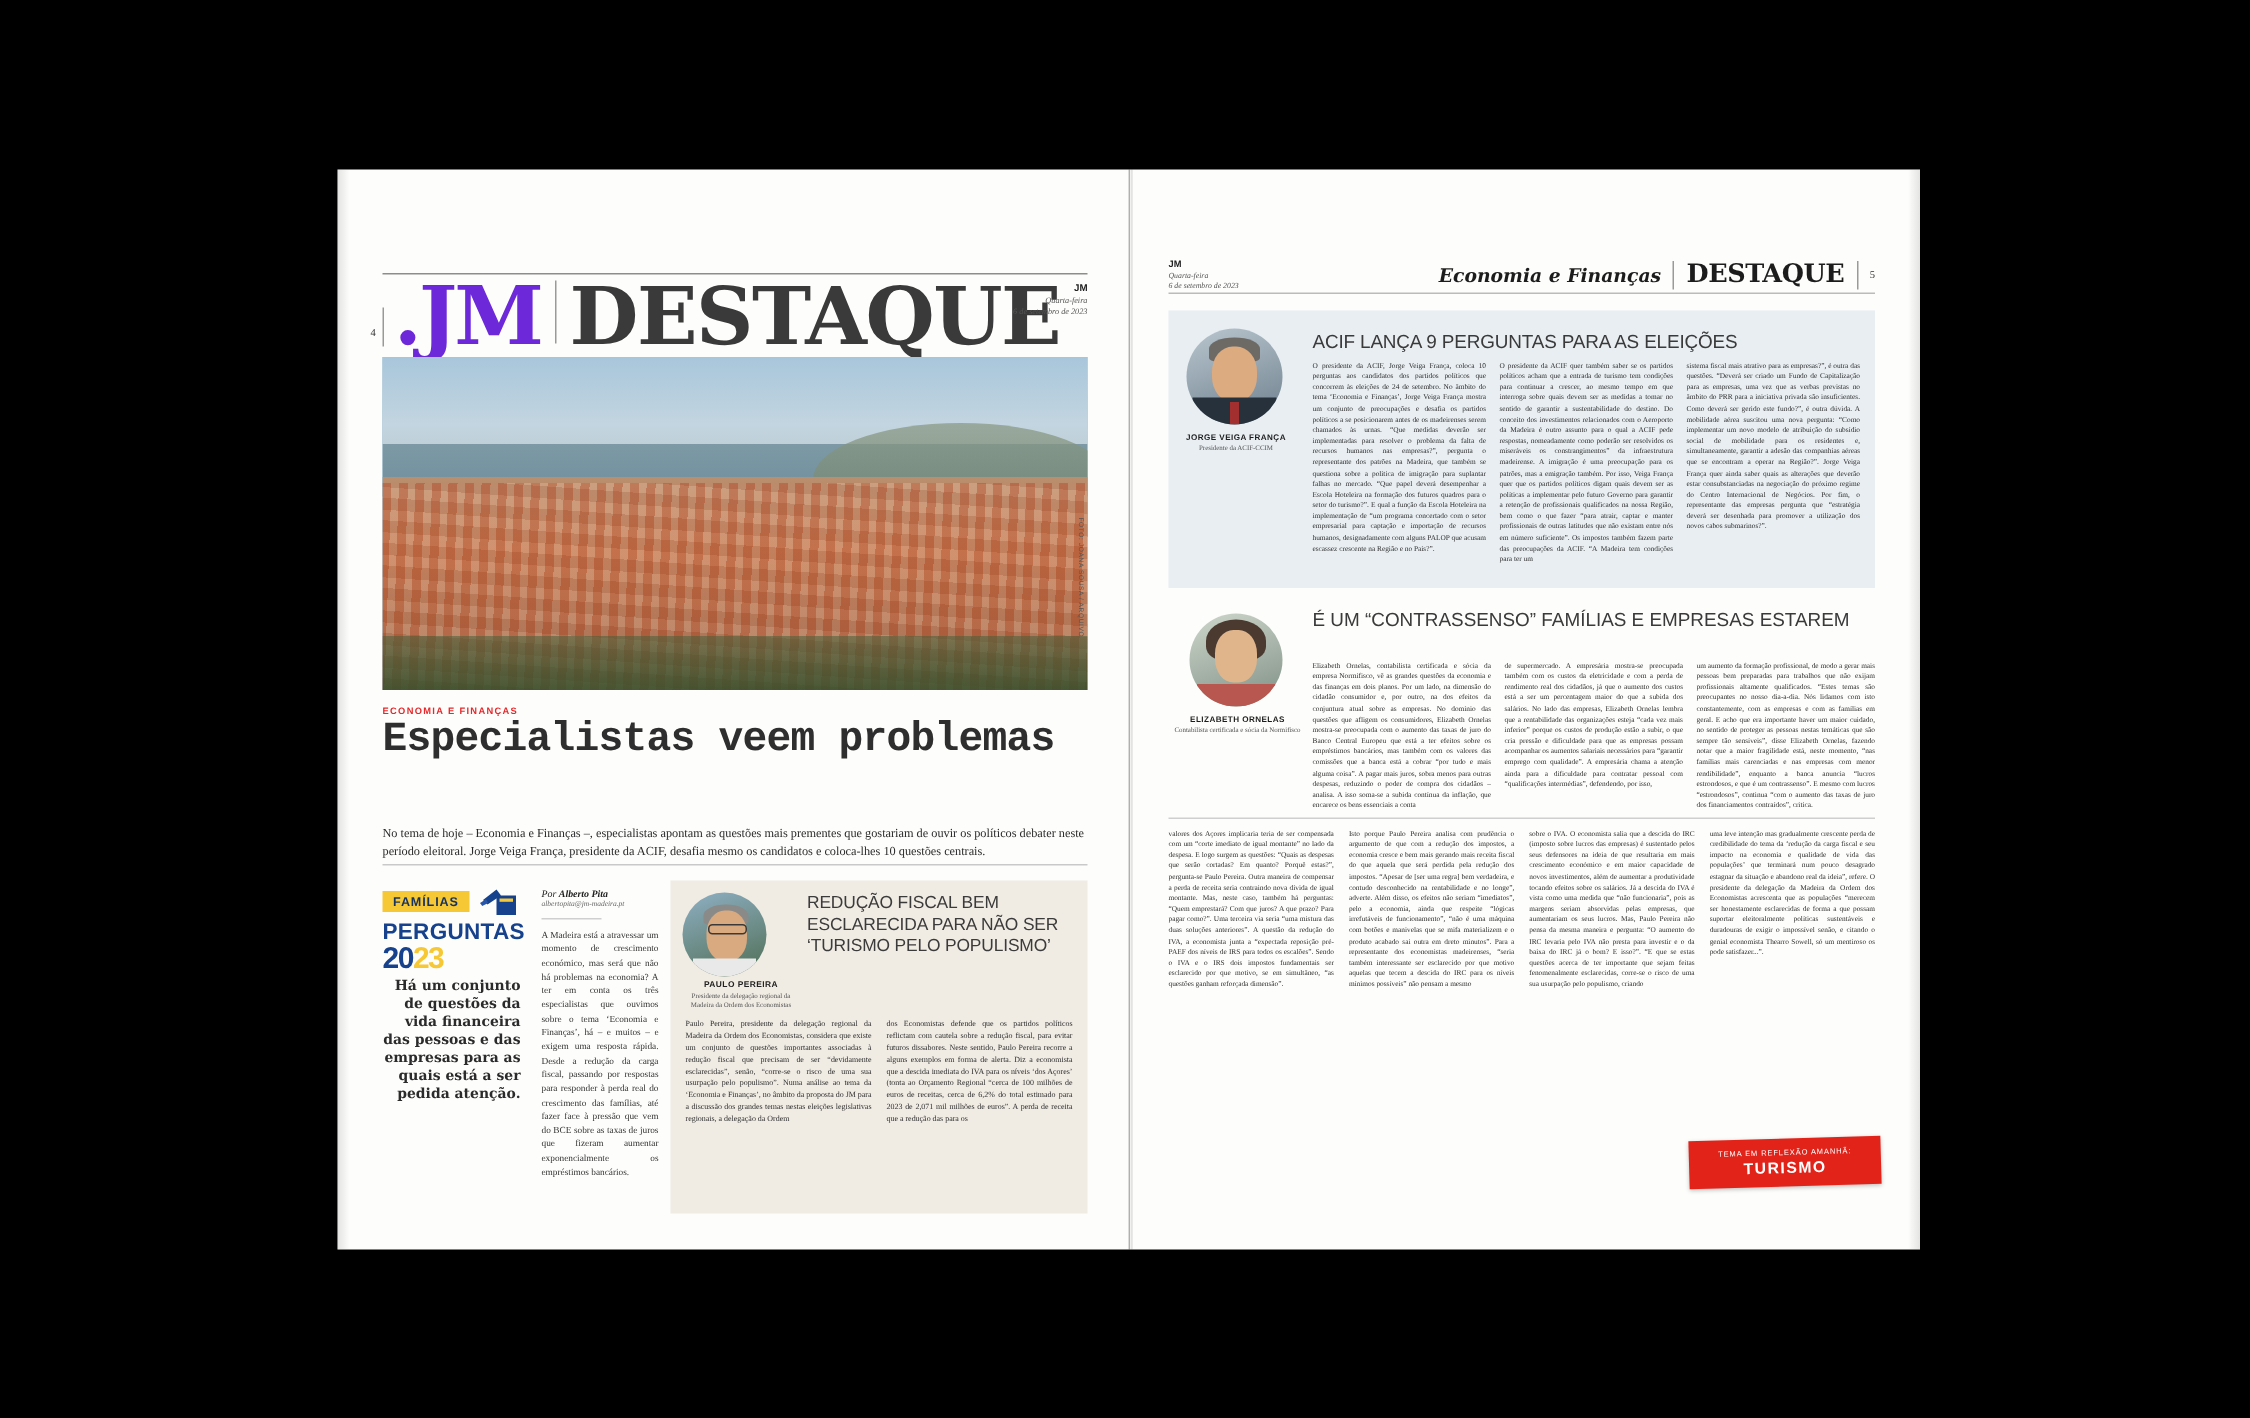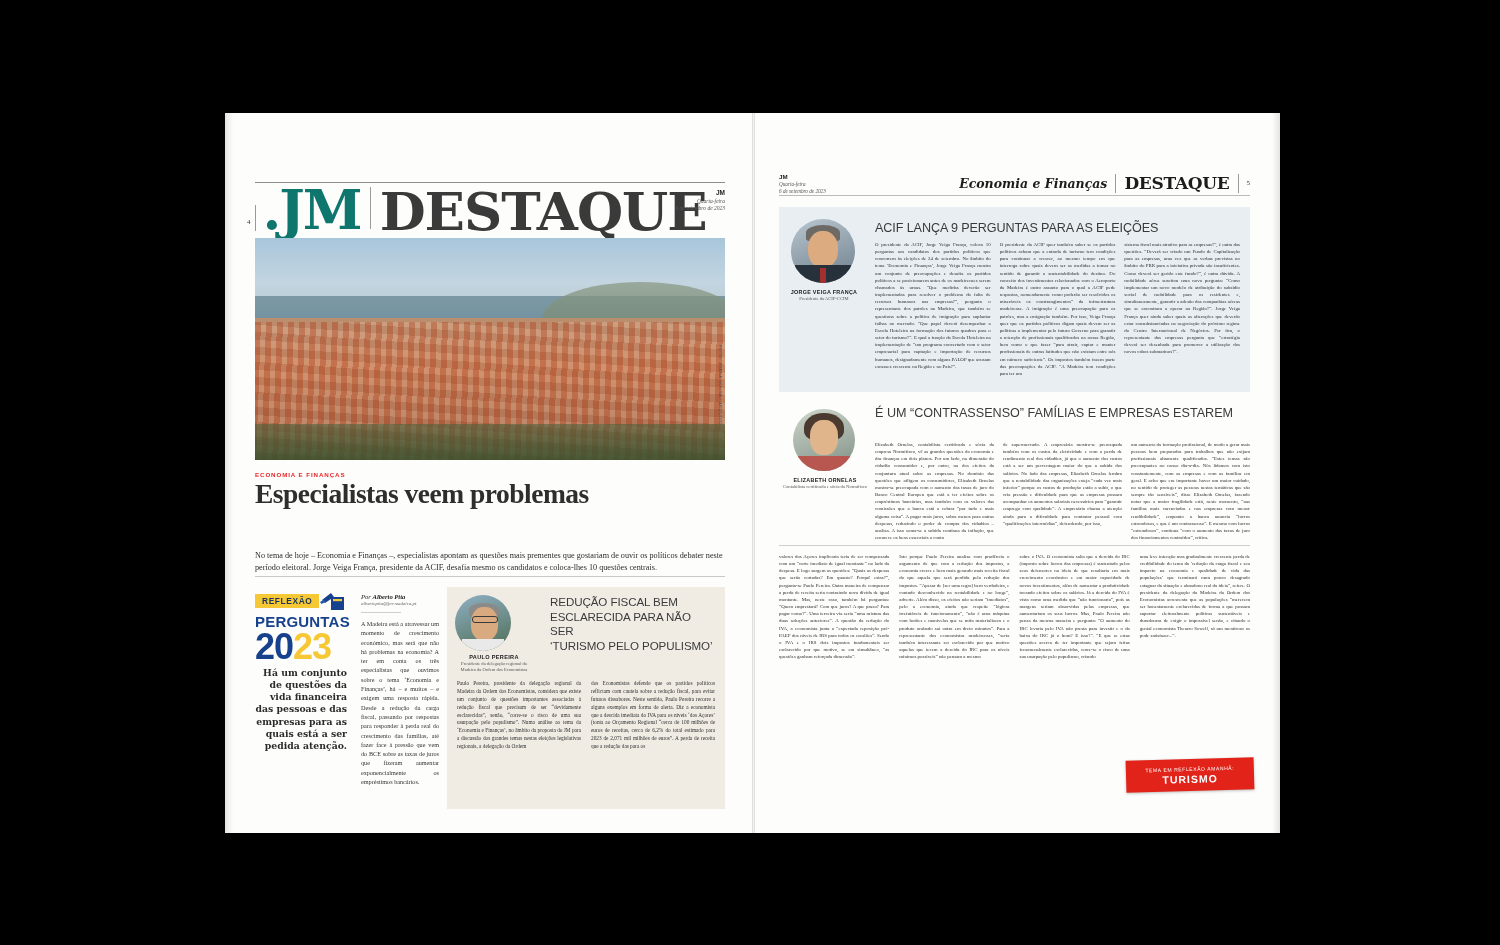--- a/index.html
+++ b/index.html
@@ -22,21 +22,21 @@
   .page.right::after{content:"";position:absolute;right:0;top:0;width:8px;height:100%;
     background:linear-gradient(270deg,rgba(0,0,0,.10),rgba(0,0,0,0));}
 
   
   .lp-inner{padding:62px 28px 18px 30px;position:relative;height:100%;box-sizing:border-box;}
   .masthead-rule{position:absolute;left:30px;right:28px;top:69px;border-top:1px solid #8d8d8d;}
   .masthead{position:absolute;left:22px;top:74px;right:28px;display:flex;align-items:flex-end;}
   .folio-l{font-size:7px;color:#333;margin-right:4px;margin-bottom:8px;font-family:"Liberation Serif",serif;}
   .folio-bar{width:1px;height:26px;background:#999;margin:0 7px 3px 0;}
   .jm-logo{font-family:"DejaVu Serif", serif;font-weight:bold;font-size:54px;line-height:.85;
-    color:#0f766e;letter-spacing:-2px;}
+    color:#6d28d9;letter-spacing:-2px;}
   .dest-div{width:1px;height:42px;background:#9a9a9a;margin:0 9px 5px 9px;}
   .destaque{font-family:"DejaVu Serif", serif;font-weight:bold;font-size:53px;line-height:.85;
     color:#3a3a3a;letter-spacing:-1px;}
   .md-date{position:absolute;right:28px;top:76px;text-align:right;line-height:1.35;}
   .md-date .jm{font-family:"Liberation Sans",sans-serif;font-weight:bold;font-size:6.5px;color:#222;}
   .md-date .d{font-family:"Liberation Serif",serif;font-style:italic;font-size:5.5px;color:#555;}
 
   .hero{position:absolute;left:30px;top:125px;width:470px;height:222px;overflow:hidden;background:#7fa8c3;}
   .hero .sky{position:absolute;left:0;top:0;width:100%;height:34%;
     background:linear-gradient(180deg,#a8c6db 0%,#c3d5e0 60%,#b9c9cf 100%);}
@@ -52,52 +52,52 @@
     background:linear-gradient(180deg,rgba(72,96,58,.55),rgba(55,80,45,.85));}
   .hero .hill{position:absolute;right:-3%;top:20%;width:42%;height:34%;border-radius:50% 50% 0 0;
     background:linear-gradient(180deg,#8a9a86,#6d7e69);opacity:.75;}
   .photo-credit{position:absolute;right:30px;top:232px;
     writing-mode:vertical-rl;font-size:4.4px;color:#555;letter-spacing:.4px;
     font-family:"Liberation Sans",sans-serif;}
 
   .kicker{position:absolute;left:30px;top:358px;font-family:"Liberation Sans",sans-serif;
     font-weight:bold;font-size:6.2px;letter-spacing:.9px;color:#e8282b;}
   .headline{position:absolute;left:30px;top:366px;width:480px;
-    font-family:Liberation Serif, serif;font-weight:bold;color:#2e2e2e;
+    font-family:Liberation Mono, monospace;font-weight:bold;color:#2e2e2e;
     font-size:27.5px;line-height:1.12;letter-spacing:-.5px;}
   .lede{position:absolute;left:30px;top:437px;width:470px;
     font-family:"Liberation Serif",serif;font-size:8.2px;line-height:1.45;color:#2b2b2b;}
   .rule-thin{position:absolute;left:30px;right:28px;top:463px;border-top:1px solid #c9c9c9;}
 
   
   .eleicoes{position:absolute;left:30px;top:478px;width:92px;}
   .el-top{position:relative;height:20px;}
   .el-pill{position:absolute;left:0;top:3px;background:#f7c836;color:#16335f;
     font-family:"Liberation Sans",sans-serif;font-weight:bold;font-size:8.4px;
     padding:2px 7px;letter-spacing:.6px;}
   .el-hand{position:absolute;right:2px;top:0;width:26px;height:20px;}
   .el-reg{font-family:"Liberation Sans",sans-serif;font-weight:bold;font-size:15px;
     color:#16418c;letter-spacing:.2px;margin-top:2px;}
-  .el-year{font-family:"Liberation Sans",sans-serif;font-weight:bold;font-size:36px;
+  .el-year{font-family:"Liberation Sans",sans-serif;font-weight:bold;font-size:20px;
     color:#16418c;letter-spacing:-1px;line-height:.95;}
   .el-year .y3{color:#f7c836;}
   .el-quote{margin-top:3px;text-align:right;font-family:"DejaVu Serif",serif;font-weight:bold;
     font-size:9.3px;line-height:1.3;color:#2b2b2b;width:92px;}
 
   .byline{position:absolute;left:136px;top:480px;width:78px;}
   .byline .b1{font-family:"Liberation Serif",serif;font-style:italic;font-size:6.6px;color:#222;}
   .byline .b1 b{font-weight:bold;}
   .byline .b2{font-family:"Liberation Serif",serif;font-style:italic;font-size:5px;color:#666;margin-top:1px;}
   .byline .brule{border-top:1px solid #cfcfcf;margin:6px 0 6px 0;width:40px;}
   .col-body{font-family:"Liberation Serif",serif;font-size:6.2px;line-height:1.5;color:#333;
     text-align:justify;hyphens:auto;}
 
   
   .pp-box{position:absolute;left:222px;top:474px;width:278px;height:222px;background:#f0ece4;}
-  .pp-head{display:flex;padding:8px 8px 4px 8px;gap:12px;}
+  .pp-head{display:flex;padding:8px 8px 4px 8px;}
   .pp-photo{width:56px;height:56px;border-radius:50%;flex:0 0 56px;overflow:hidden;position:relative;
     background:linear-gradient(160deg,#8fb0c4,#4e6d53);}
   .pp-photo .face{position:absolute;left:28%;top:22%;width:48%;height:60%;border-radius:45%;
     background:#d9a97f;}
   .pp-photo .hair{position:absolute;left:25%;top:14%;width:54%;height:26%;border-radius:50% 50% 20% 20%;
     background:#8a8a88;}
   .pp-photo .glass{position:absolute;left:31%;top:38%;width:42%;height:9%;border:1px solid #3a3a3a;
     border-radius:3px;}
   .pp-photo .shirt{position:absolute;left:12%;bottom:0;width:76%;height:22%;background:#e9e9e9;}
   .pp-title{margin-left:9px;font-family:"Liberation Sans",sans-serif;font-size:11.6px;
@@ -199,21 +199,21 @@
 
       <div class="kicker">ECONOMIA E FINANÇAS</div>
       <div class="headline">
         <div>Especialistas veem problemas</div>
       </div>
       <div class="lede">No tema de hoje – Economia e Finanças –, especialistas apontam as questões mais prementes que gostariam de ouvir os políticos debater neste período eleitoral. Jorge Veiga França, presidente da ACIF, desafia mesmo os candidatos e coloca-lhes 10 questões centrais.</div>
       <div class="rule-thin"></div>
 
       <div class="eleicoes">
         <div class="el-top">
-          <div class="el-pill">REFLEXÃO</div>
+          <div class="el-pill">FAMÍLIAS</div>
           <svg class="el-hand" viewBox="0 0 26 20">
             <rect x="12" y="6" width="13" height="13" fill="#16418c"></rect>
             <rect x="14" y="8" width="9" height="2.2" fill="#f7c836"></rect>
             <path d="M3 9 L12 2 L15 6 L6 12 Z" fill="#16418c"></path>
             <path d="M1 11 L5 8.5 L6.5 11 L2.5 13 Z" fill="#2a56a8"></path>
           </svg>
         </div>
         <div class="el-reg">PERGUNTAS</div>
         <div class="el-year"><span>20</span><span class="y3">23</span></div>
         <div class="el-quote">Há um conjunto de questões da vida financeira das pessoas e das empresas para as quais está a ser pedida atenção.</div>

